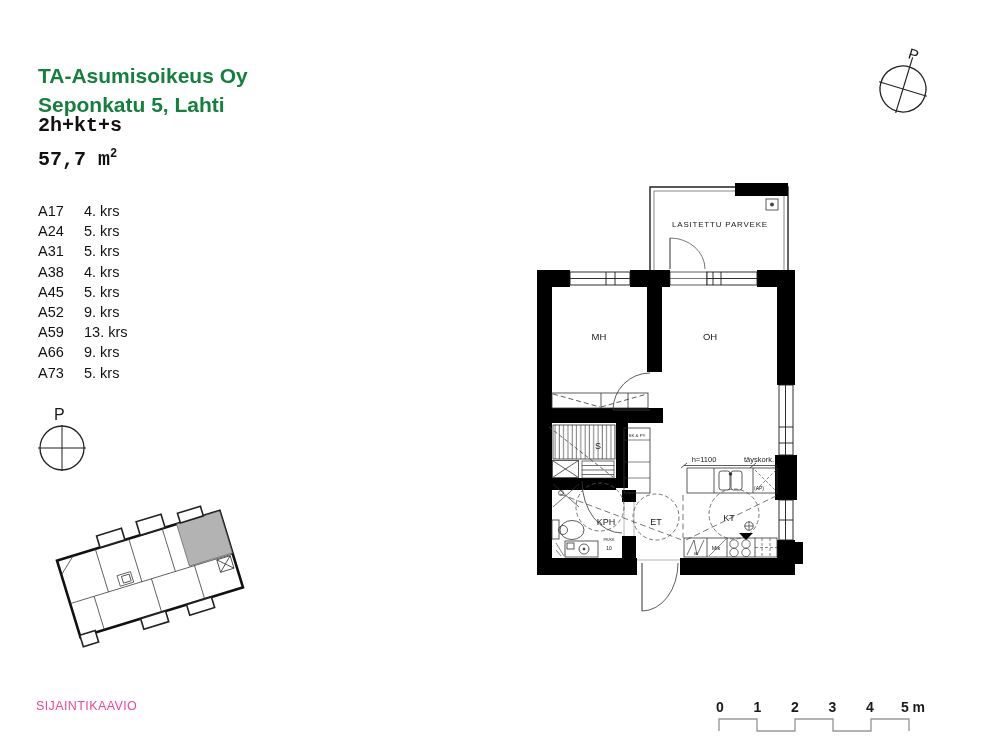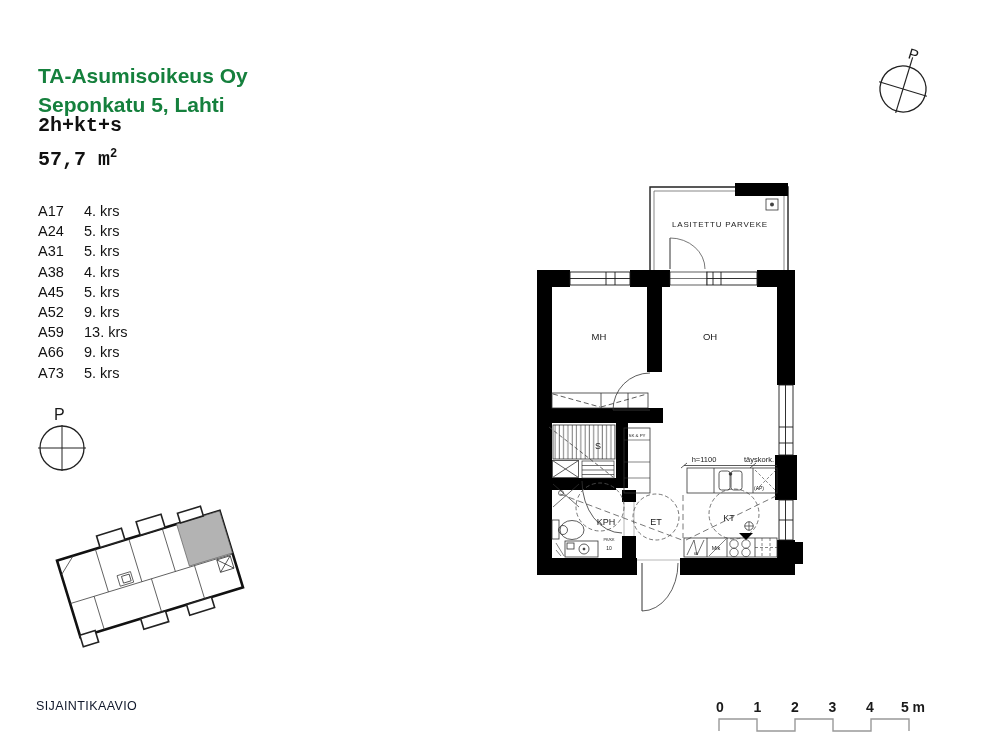--- a/index.html
+++ b/index.html
@@ -5,21 +5,21 @@
   html,body{margin:0;padding:0;}
   body{width:1000px;height:750px;position:relative;background:#fff;overflow:hidden;
        font-family:"Liberation Sans",sans-serif;color:#111;}
   .header{position:absolute;left:38px;top:16px;color:#15803d;font-size:21px;
           font-weight:bold;line-height:29px;margin-top:45px;}
   .apt{position:absolute;left:38px;top:112px;font-size:20px;font-weight:bold;line-height:28px;font-family:Liberation Mono, monospace;}
   .apt sup{font-size:12px;}
   .units{position:absolute;left:38px;top:201px;font-size:14.5px;line-height:20.2px;}
   .units .row{display:flex;}
   .units .code{width:46px;}
-  .caption{position:absolute;left:36px;top:699px;font-size:12.5px;letter-spacing:.4px;color:#0f172a;}
+  .caption{position:absolute;left:36px;top:699px;font-size:12.5px;letter-spacing:.4px;color:#ec4899;}
   svg{position:absolute;left:0;top:0;}
   text{font-family:"Liberation Sans",sans-serif;fill:#1a1a1a;}
 </style>
 </head>
 <body>
 
 <div class="header">
   <div>TA-Asumisoikeus Oy</div>
   <div>Seponkatu 5, Lahti</div>
 </div>

